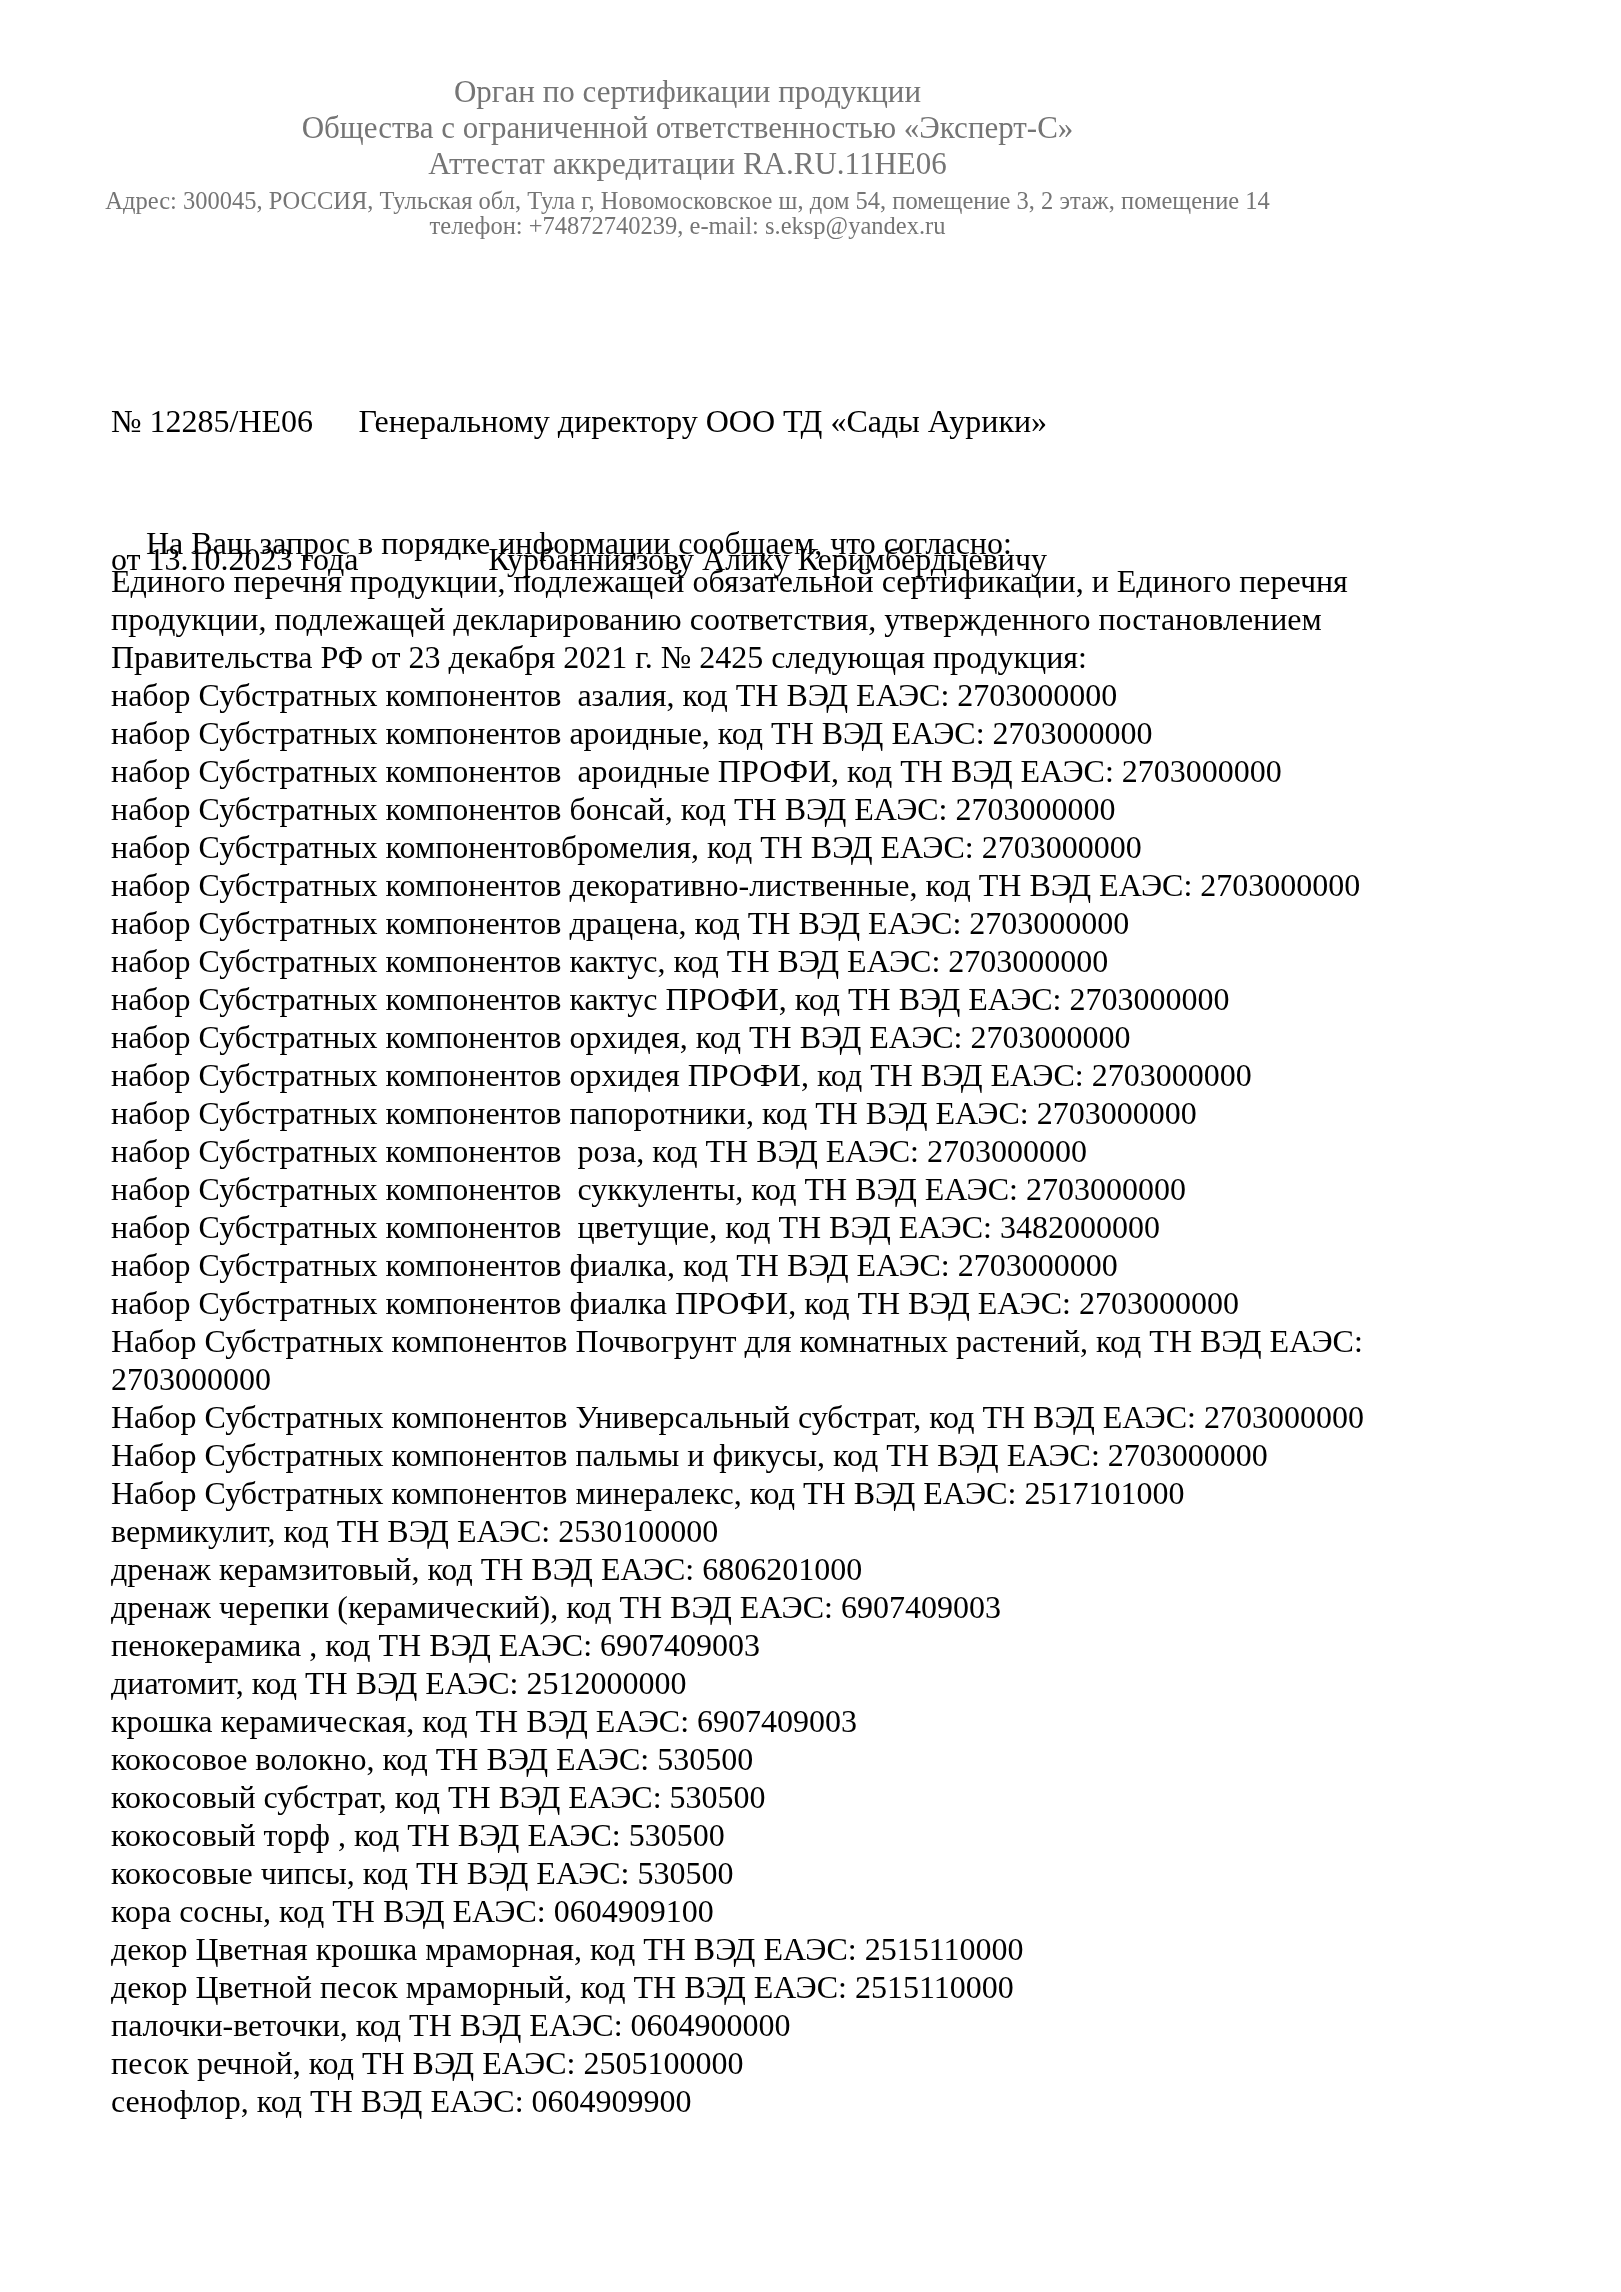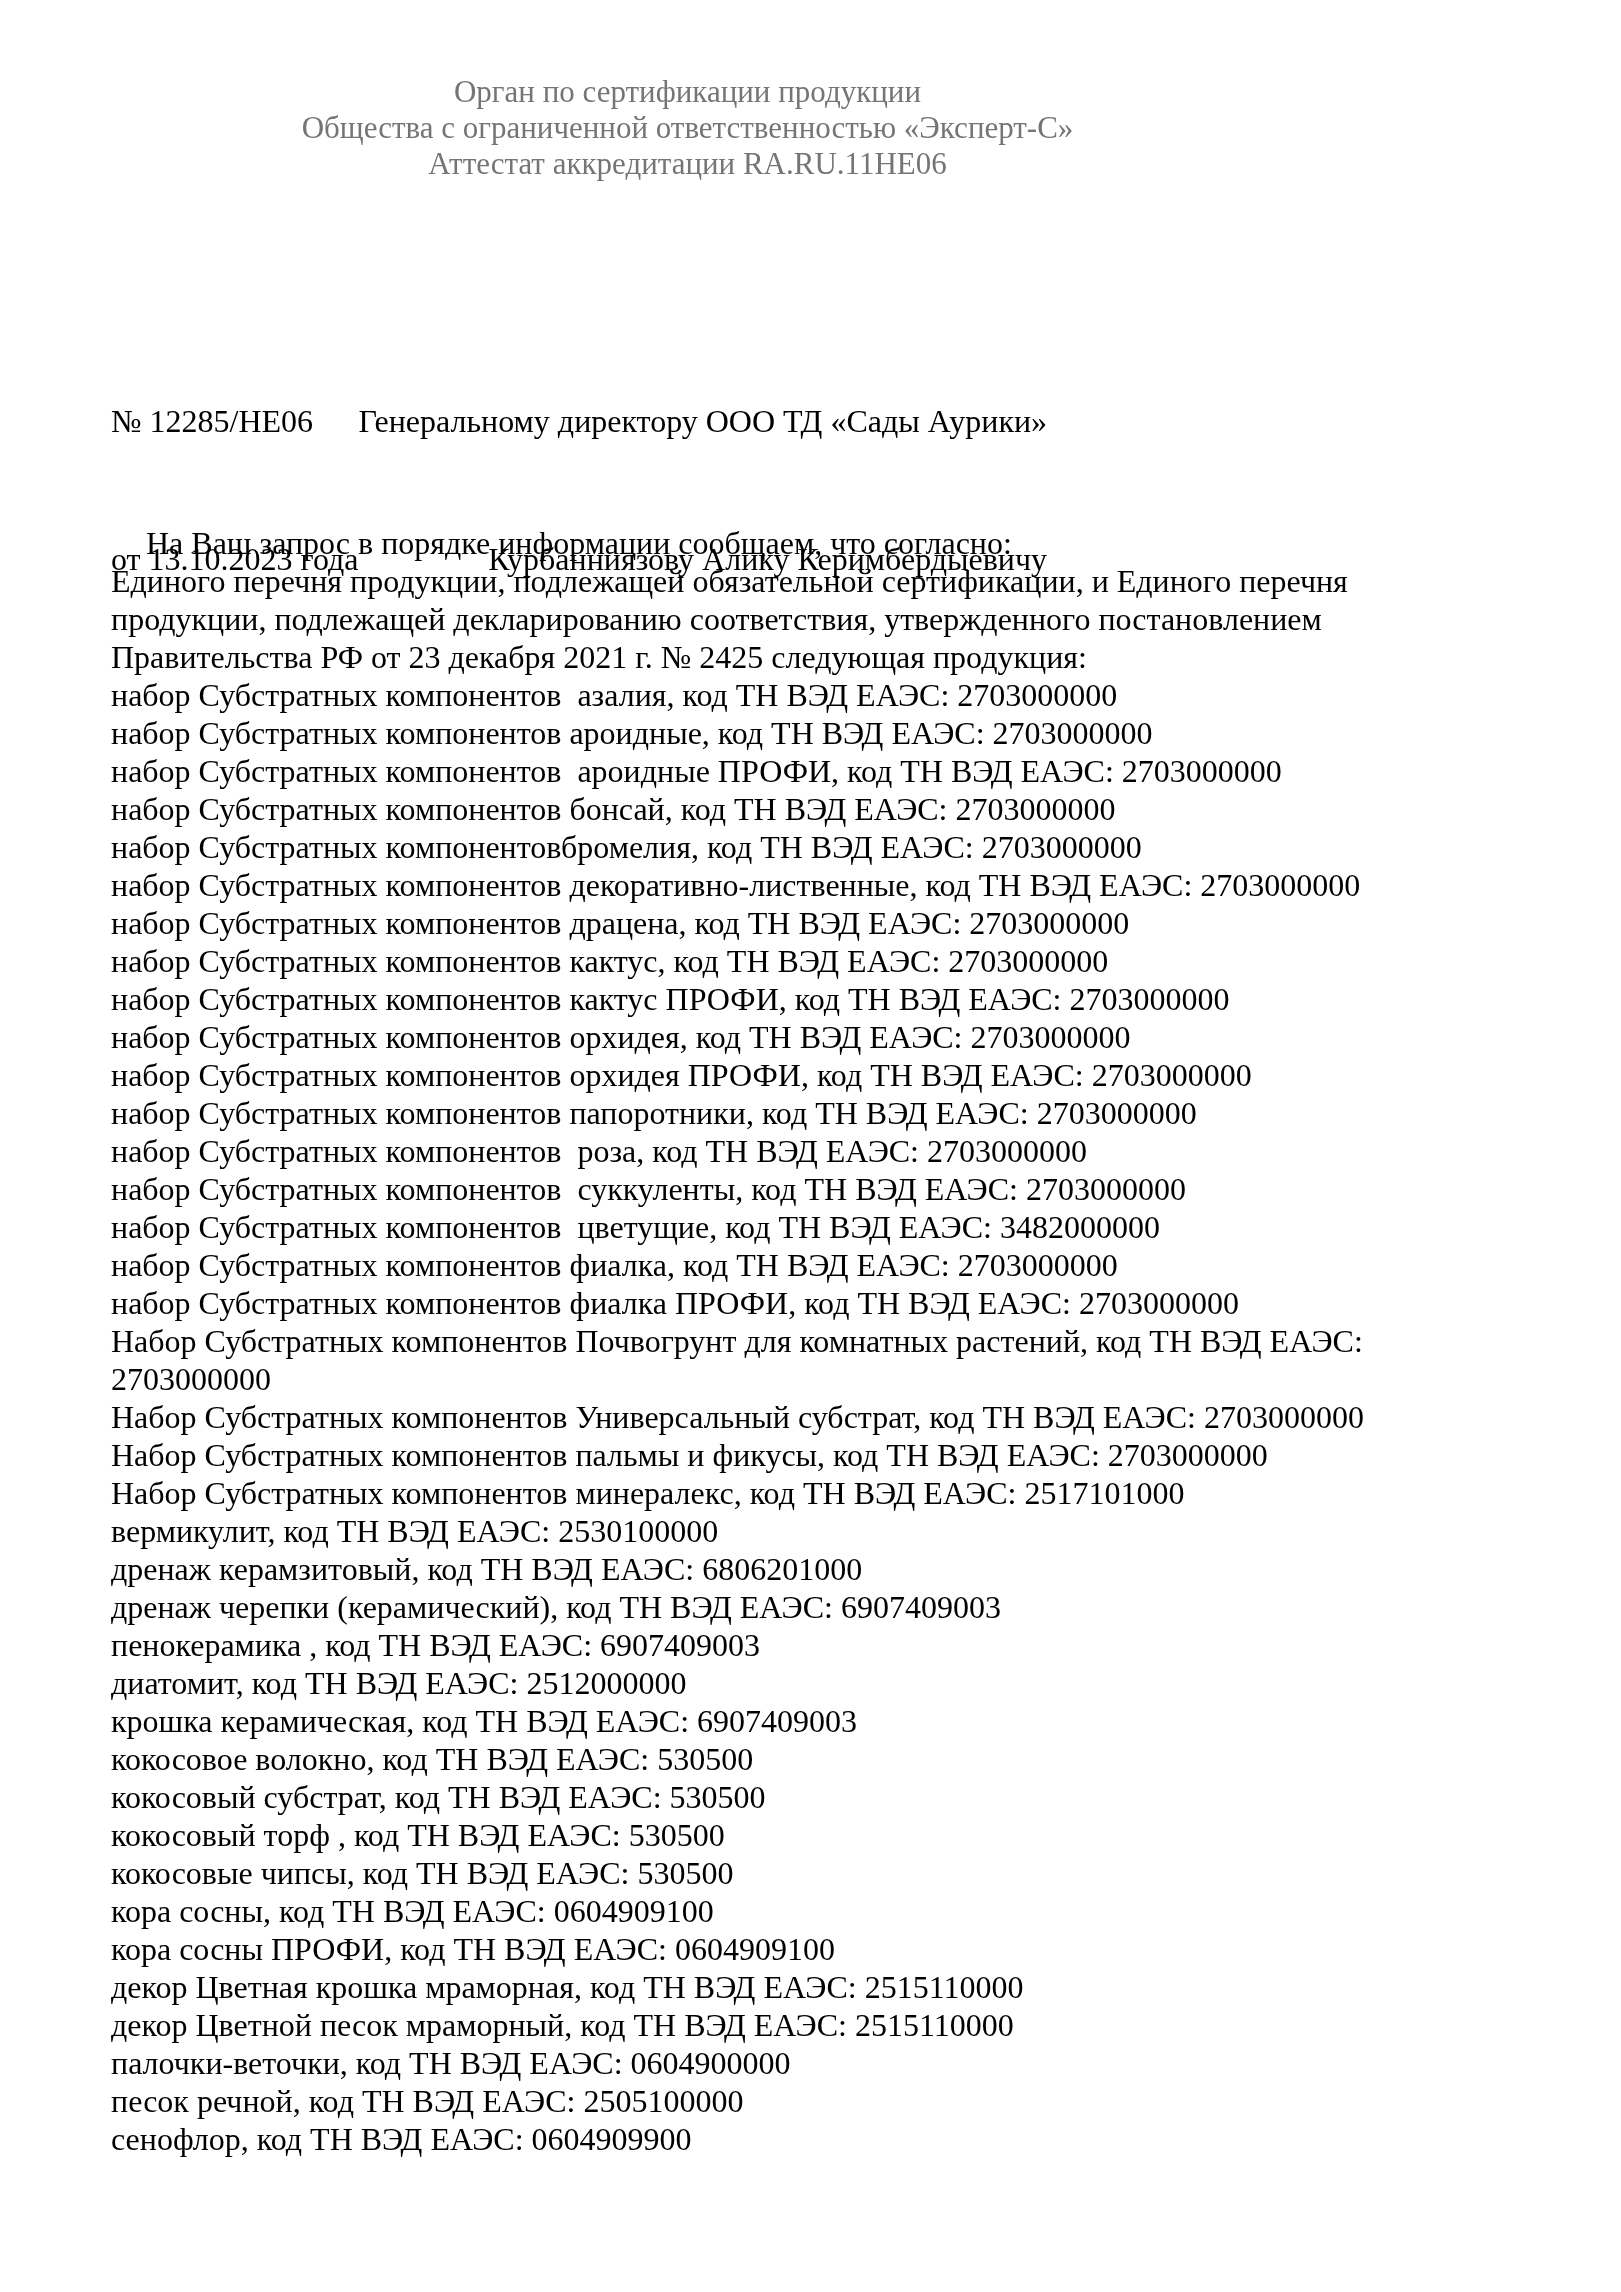--- a/index.html
+++ b/index.html
@@ -64,20 +64,24 @@
 </style>
 </head>
 <body>
 
 <div class="page">
 
   <header class="letterhead">
     <div class="org-line">Орган по сертификации продукции</div>
     <div class="org-line">Общества с ограниченной ответственностью «Эксперт-С»</div>
     <div class="org-line">Аттестат аккредитации RA.RU.11НЕ06</div>
+    <div class="org-sub-group">
+      <div class="org-sub">Адрес: 300045, РОССИЯ, Тульская обл, Тула г, Новомосковское ш, дом 54, помещение 3, 2 этаж, помещение 14</div>
+      <div class="org-sub">телефон: +74872740239, e-mail: s.eksp@yandex.ru</div>
+    </div>
   </header>
 
   <div class="ref-row">
     <div class="ref-left">
       <div>№ 12285/НЕ06</div>
       <div>от 13.10.2023 года</div>
     </div>
     <div class="ref-right">
       <div>Генеральному директору ООО ТД «Сады Аурики»</div>
       <div>Курбанниязову Алику Керимбердыевичу</div>
@@ -116,21 +120,20 @@
         <div class="doc-line">дренаж керамзитовый, код ТН ВЭД ЕАЭС: 6806201000</div>
         <div class="doc-line">дренаж черепки (керамический), код ТН ВЭД ЕАЭС: 6907409003</div>
         <div class="doc-line">пенокерамика , код ТН ВЭД ЕАЭС: 6907409003</div>
         <div class="doc-line">диатомит, код ТН ВЭД ЕАЭС: 2512000000</div>
         <div class="doc-line">крошка керамическая, код ТН ВЭД ЕАЭС: 6907409003</div>
         <div class="doc-line">кокосовое волокно, код ТН ВЭД ЕАЭС: 530500</div>
         <div class="doc-line">кокосовый субстрат, код ТН ВЭД ЕАЭС: 530500</div>
         <div class="doc-line">кокосовый торф , код ТН ВЭД ЕАЭС: 530500</div>
         <div class="doc-line">кокосовые чипсы, код ТН ВЭД ЕАЭС: 530500</div>
         <div class="doc-line">кора сосны, код ТН ВЭД ЕАЭС: 0604909100</div>
-        <div class="doc-line">кора сосны ПРОФИ, код ТН ВЭД ЕАЭС: 0604909100</div>
         <div class="doc-line">декор Цветная крошка мраморная, код ТН ВЭД ЕАЭС: 2515110000</div>
         <div class="doc-line">декор Цветной песок мраморный, код ТН ВЭД ЕАЭС: 2515110000</div>
         <div class="doc-line">палочки-веточки, код ТН ВЭД ЕАЭС: 0604900000</div>
         <div class="doc-line">песок речной, код ТН ВЭД ЕАЭС: 2505100000</div>
         <div class="doc-line">сенофлор, код ТН ВЭД ЕАЭС: 0604909900</div>
       </div>
   </main>
 
 </div>
 

